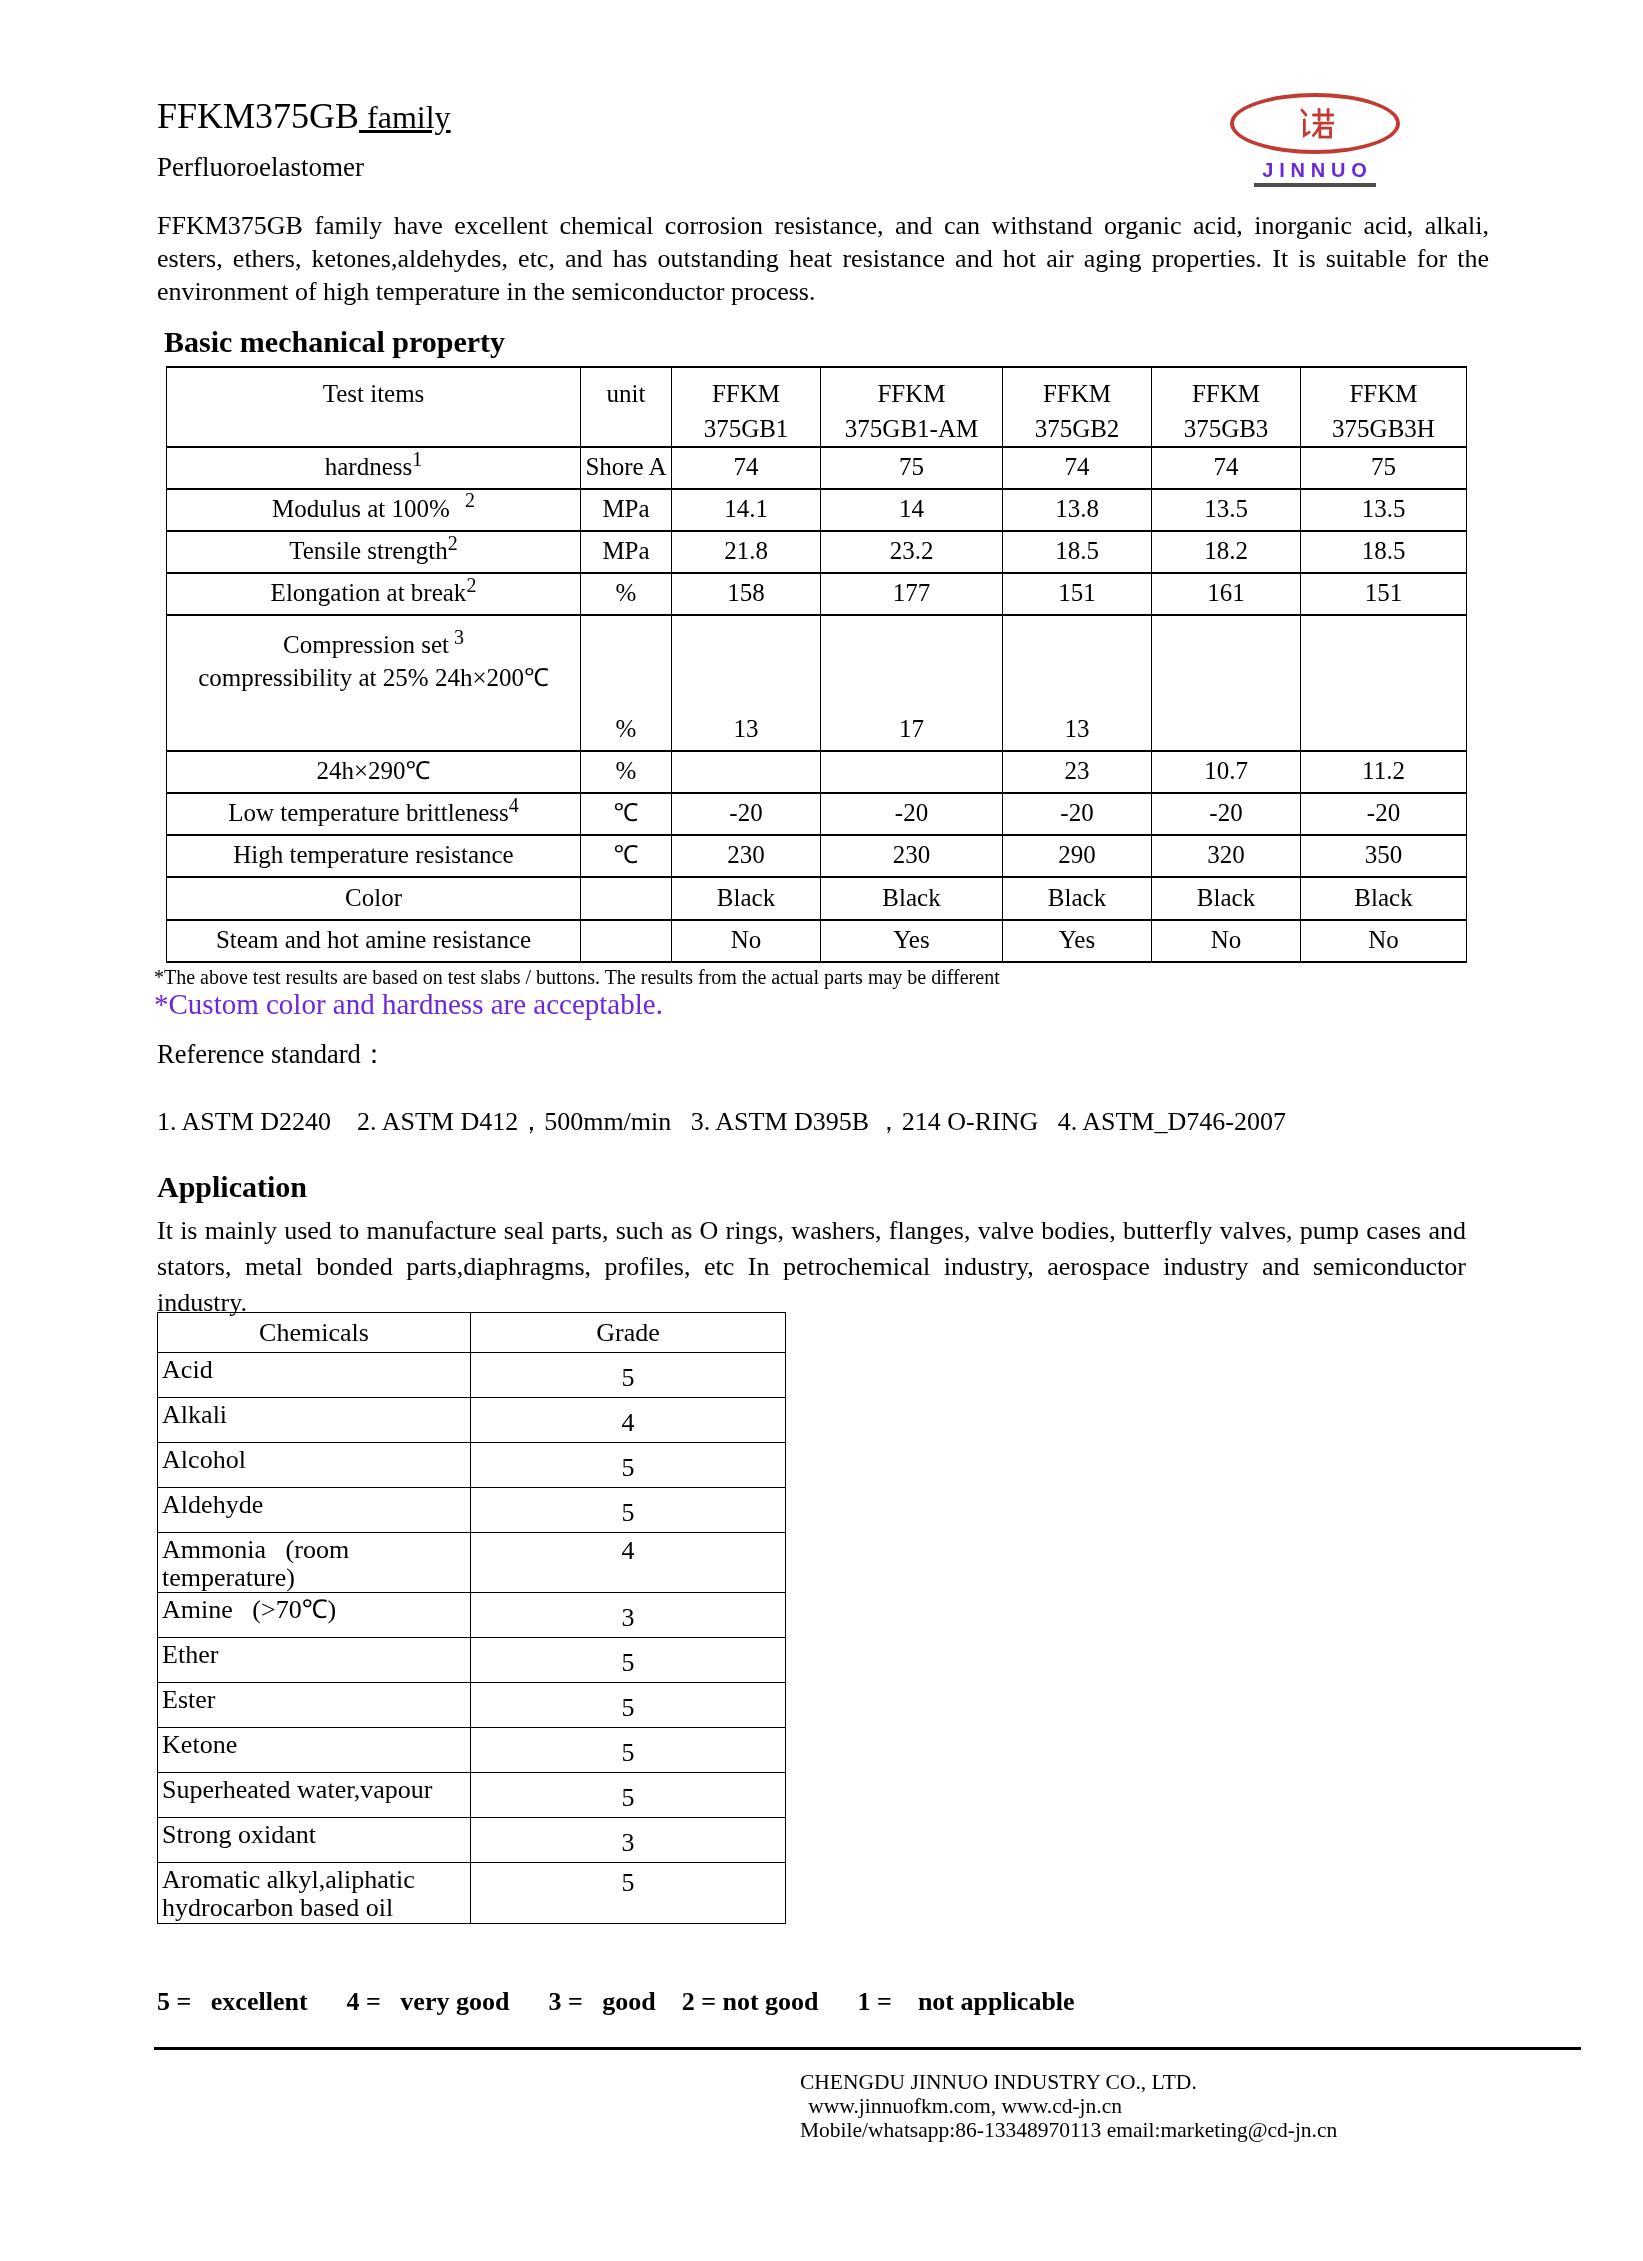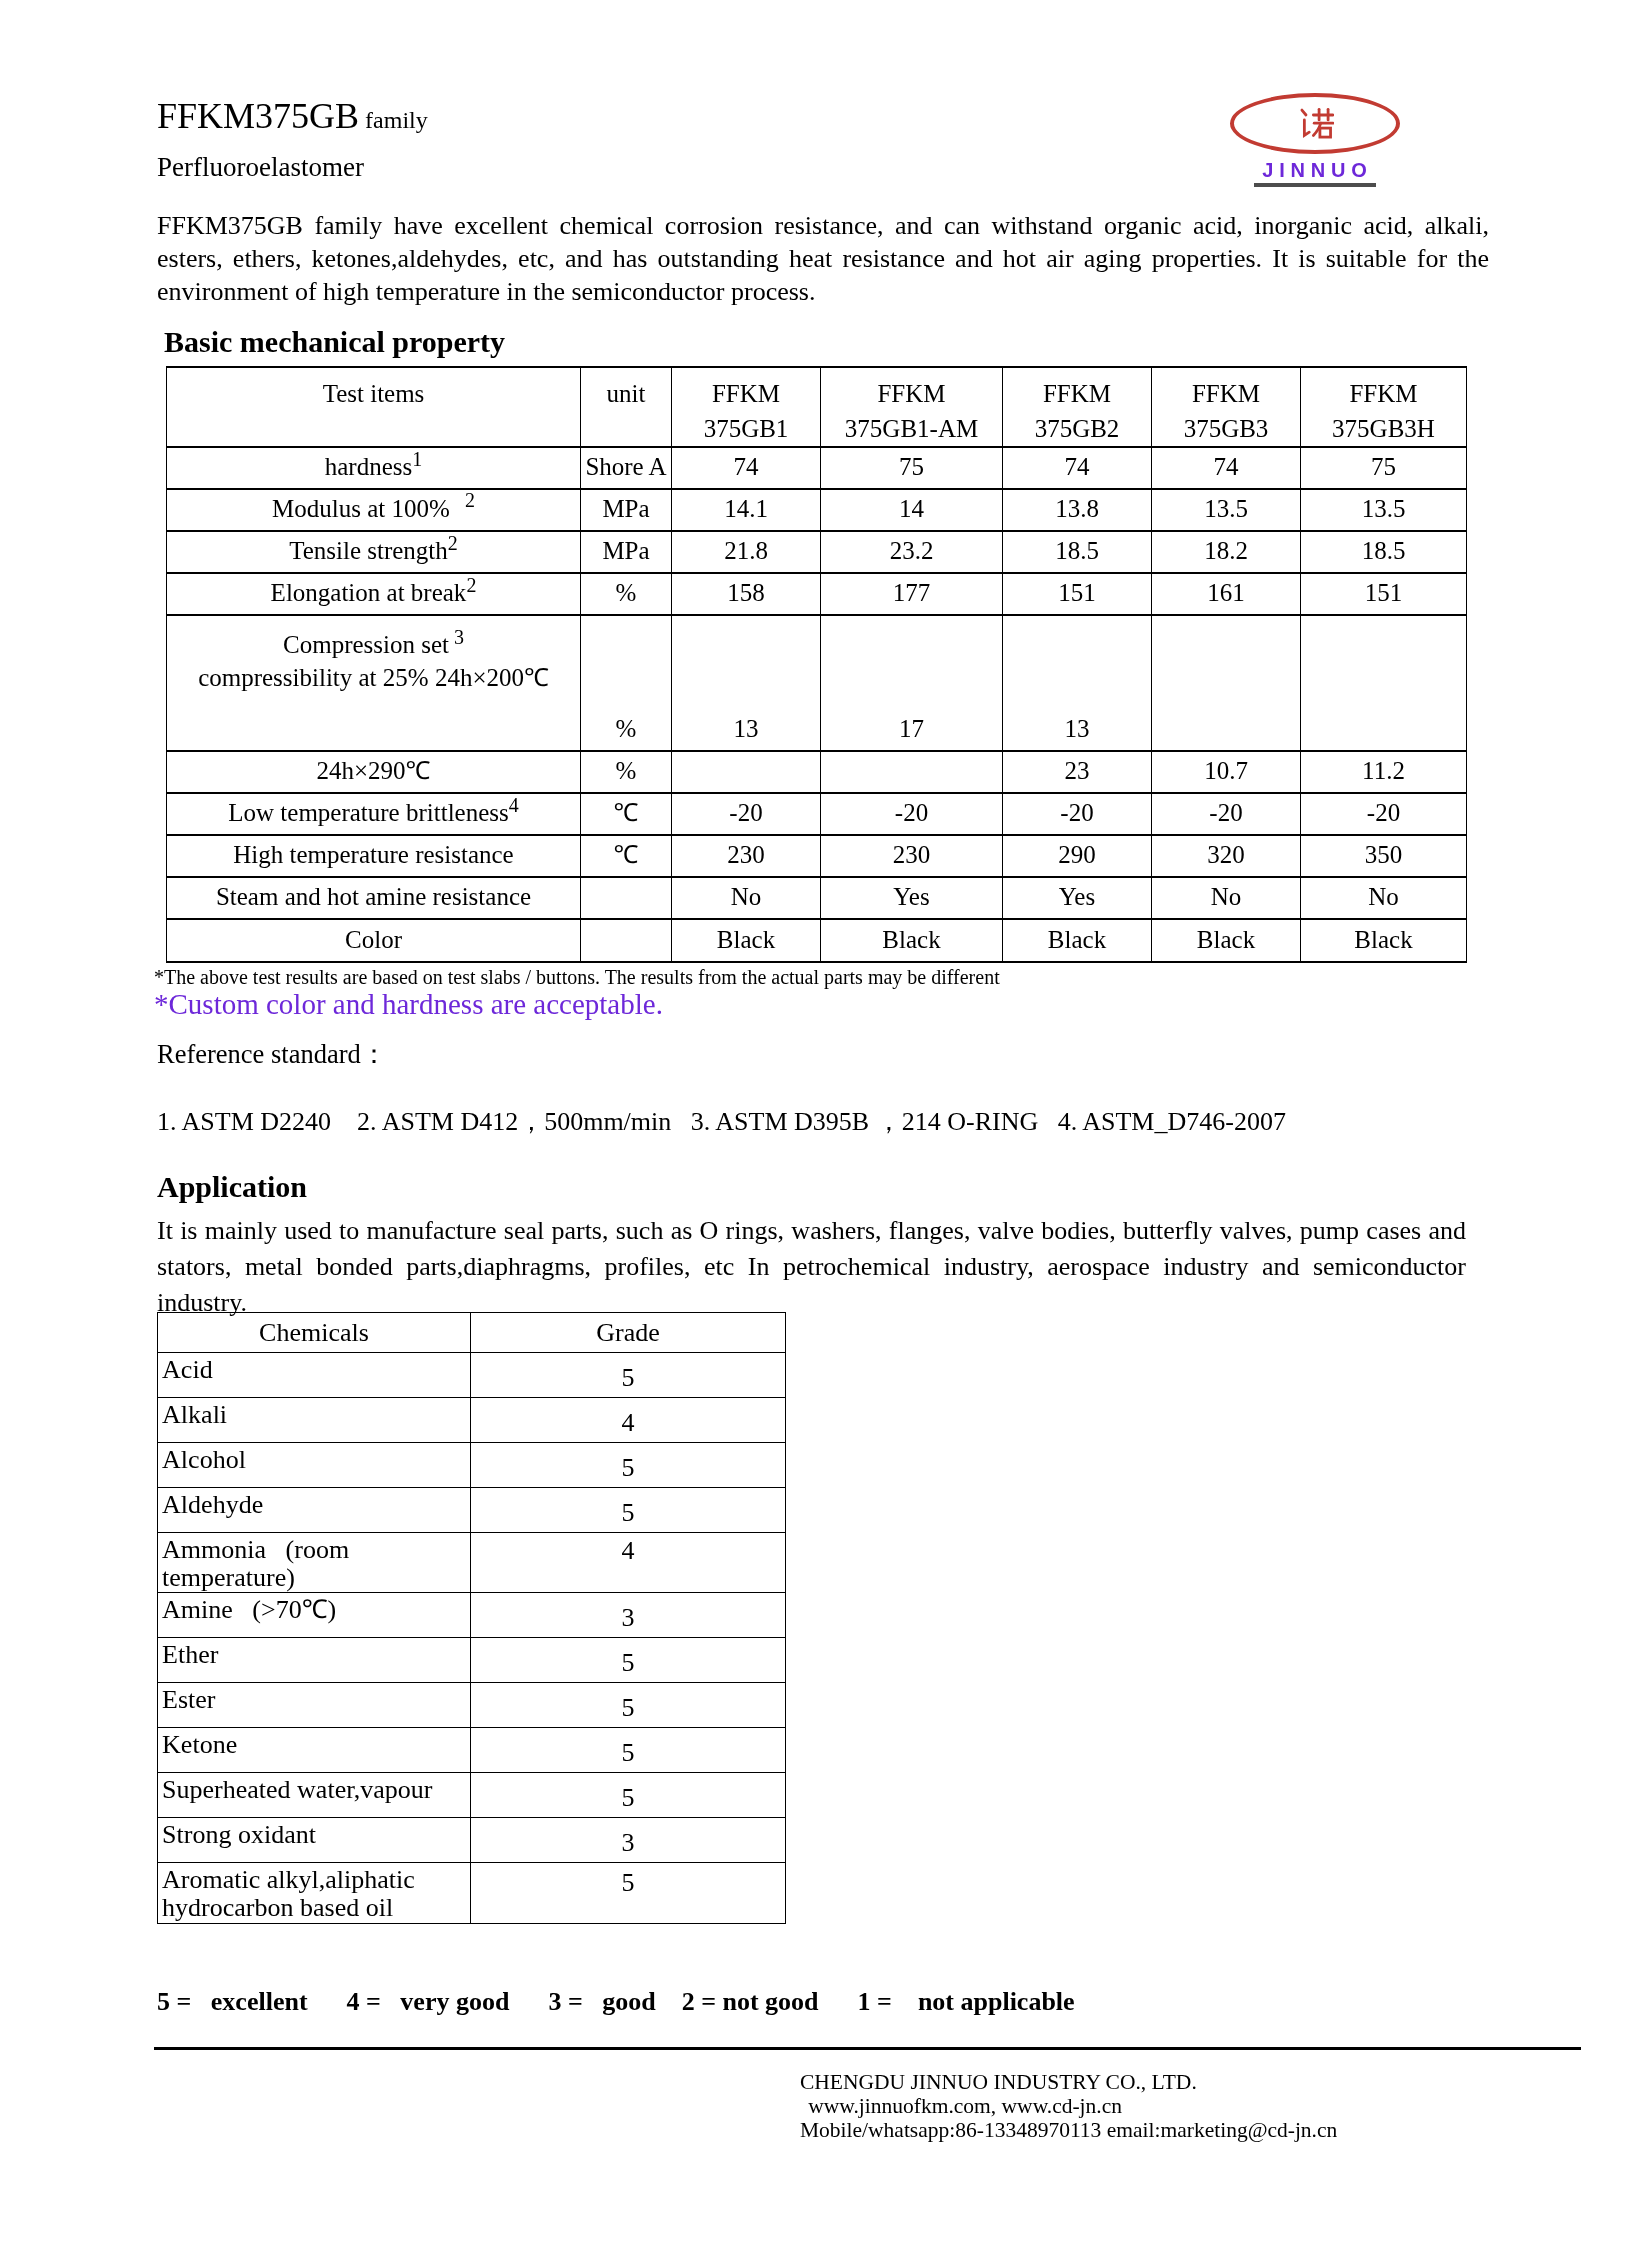--- a/index.html
+++ b/index.html
@@ -4,21 +4,21 @@
 <style>
   html,body{margin:0;padding:0;background:#888;}
   .page{
     position:relative;width:1644px;height:2261px;background:#ffffff;
     font-family:"Liberation Serif",serif;color:#000;overflow:hidden;
   }
   
   .doc-header{position:absolute;top:96px;left:157px;}
   .title-line{line-height:40px;white-space:nowrap;}
   .title-main{font-size:36px;}
-  .title-suffix{font-size:24px;}
+  .title-suffix{font-size:32px;text-decoration:underline;}
   .subtitle{font-size:27px;margin-top:8.3px;}
   .logo{position:absolute;top:93px;left:1228px;width:174px;text-align:center;}
   .logo-ellipse{
     width:162px;height:53px;border:4.1px solid #c23b32;border-radius:50%;
     margin:0 auto;display:flex;align-items:center;justify-content:center;
   }
   .logo-symbol{display:block;}
   .logo-wordmark{
     display:inline-block;margin-top:5px;
     font-family:"Liberation Sans",sans-serif;font-weight:bold;font-size:20px;
@@ -214,38 +214,38 @@
     <tr style="height:42px">
       <td><span>High temperature resistance</span></td>
       <td>℃</td>
       <td>230</td>
       <td>230</td>
       <td>290</td>
       <td>320</td>
       <td>350</td>
     </tr>
 
+    <tr style="height:43px">
+      <td><span>Color</span></td>
+      <td></td>
+      <td>Black</td>
+      <td>Black</td>
+      <td>Black</td>
+      <td>Black</td>
+      <td>Black</td>
+    </tr>
+
     <tr style="height:42px">
       <td><span>Steam and hot amine resistance</span></td>
       <td></td>
       <td>No</td>
       <td>Yes</td>
       <td>Yes</td>
       <td>No</td>
       <td>No</td>
-    </tr>
-
-    <tr style="height:43px">
-      <td><span>Color</span></td>
-      <td></td>
-      <td>Black</td>
-      <td>Black</td>
-      <td>Black</td>
-      <td>Black</td>
-      <td>Black</td>
     </tr>
   </tbody>
     </table>
 
   <div class="note">*The above test results are based on test slabs / buttons. The results from the actual parts may be different</div>
   <div class="custom-note" style="color:#6d28d9;">*Custom color and hardness are acceptable.</div>
   <div class="ref-heading">Reference standard：</div>
   <div class="astm-list">1. ASTM D2240    2. ASTM D412，500mm/min   3. ASTM D395B ，214 O-RING   4. ASTM_D746-2007</div>
 
   <div class="h-app">Application</div>

